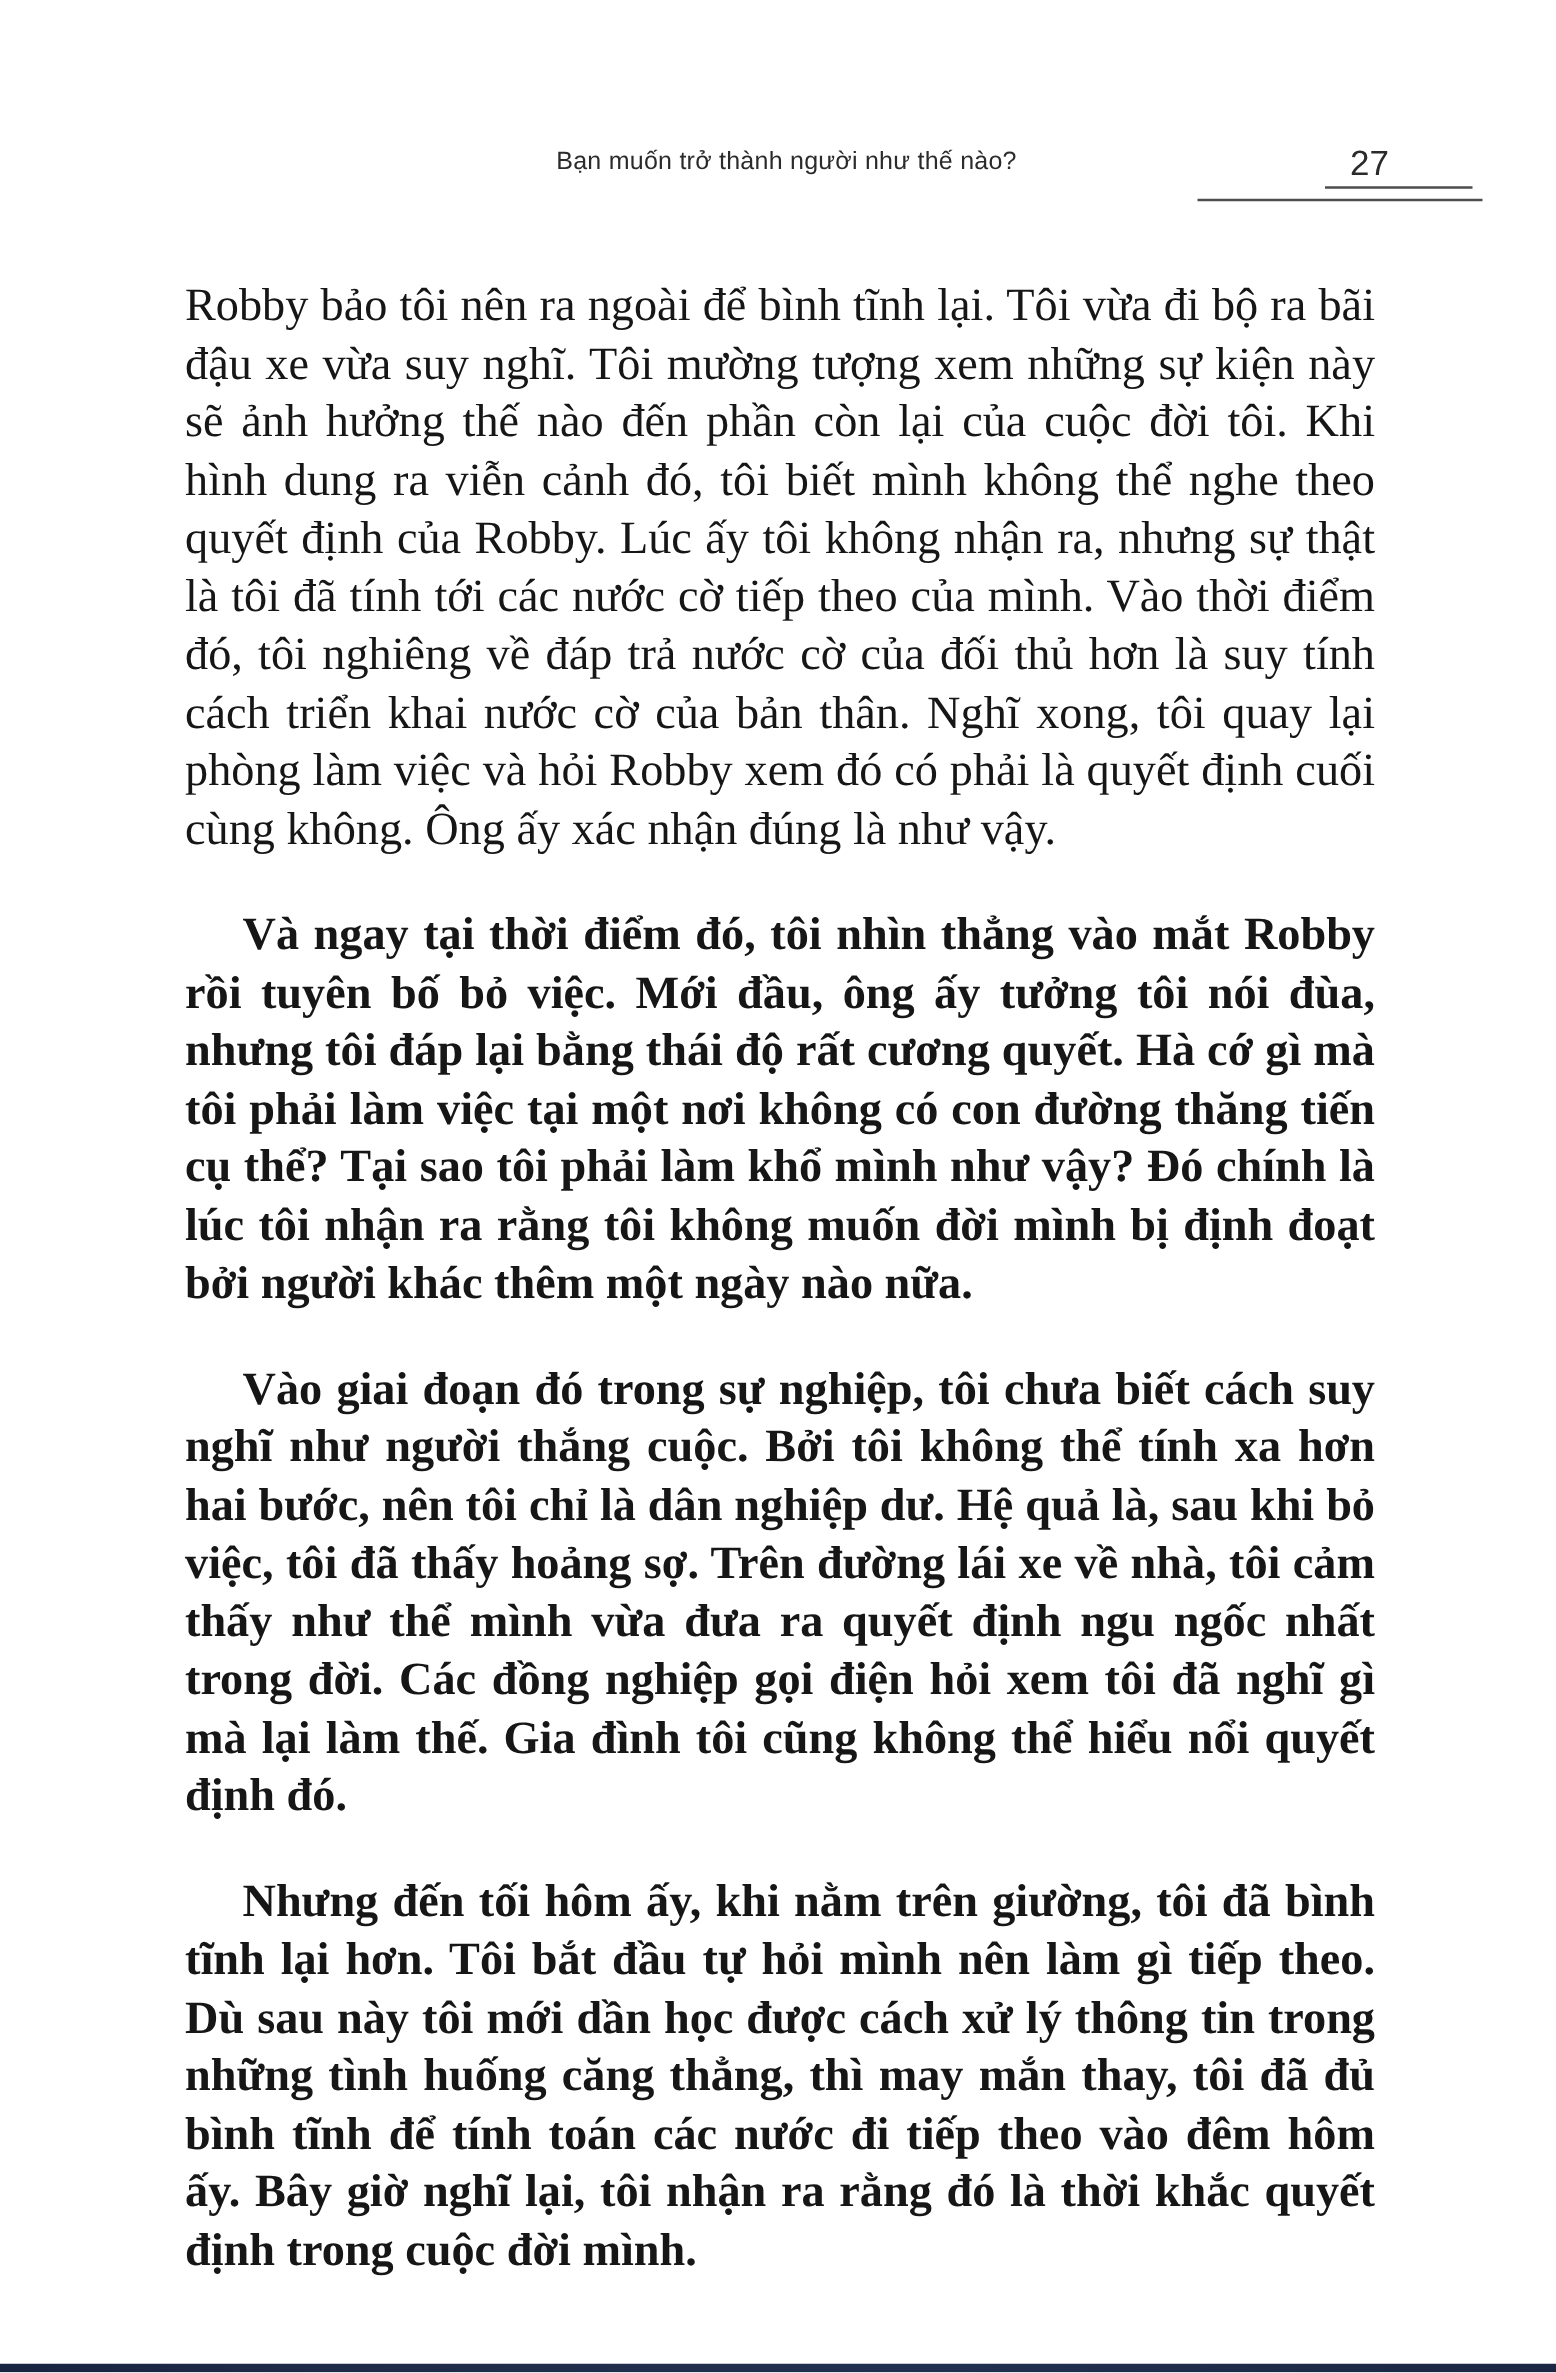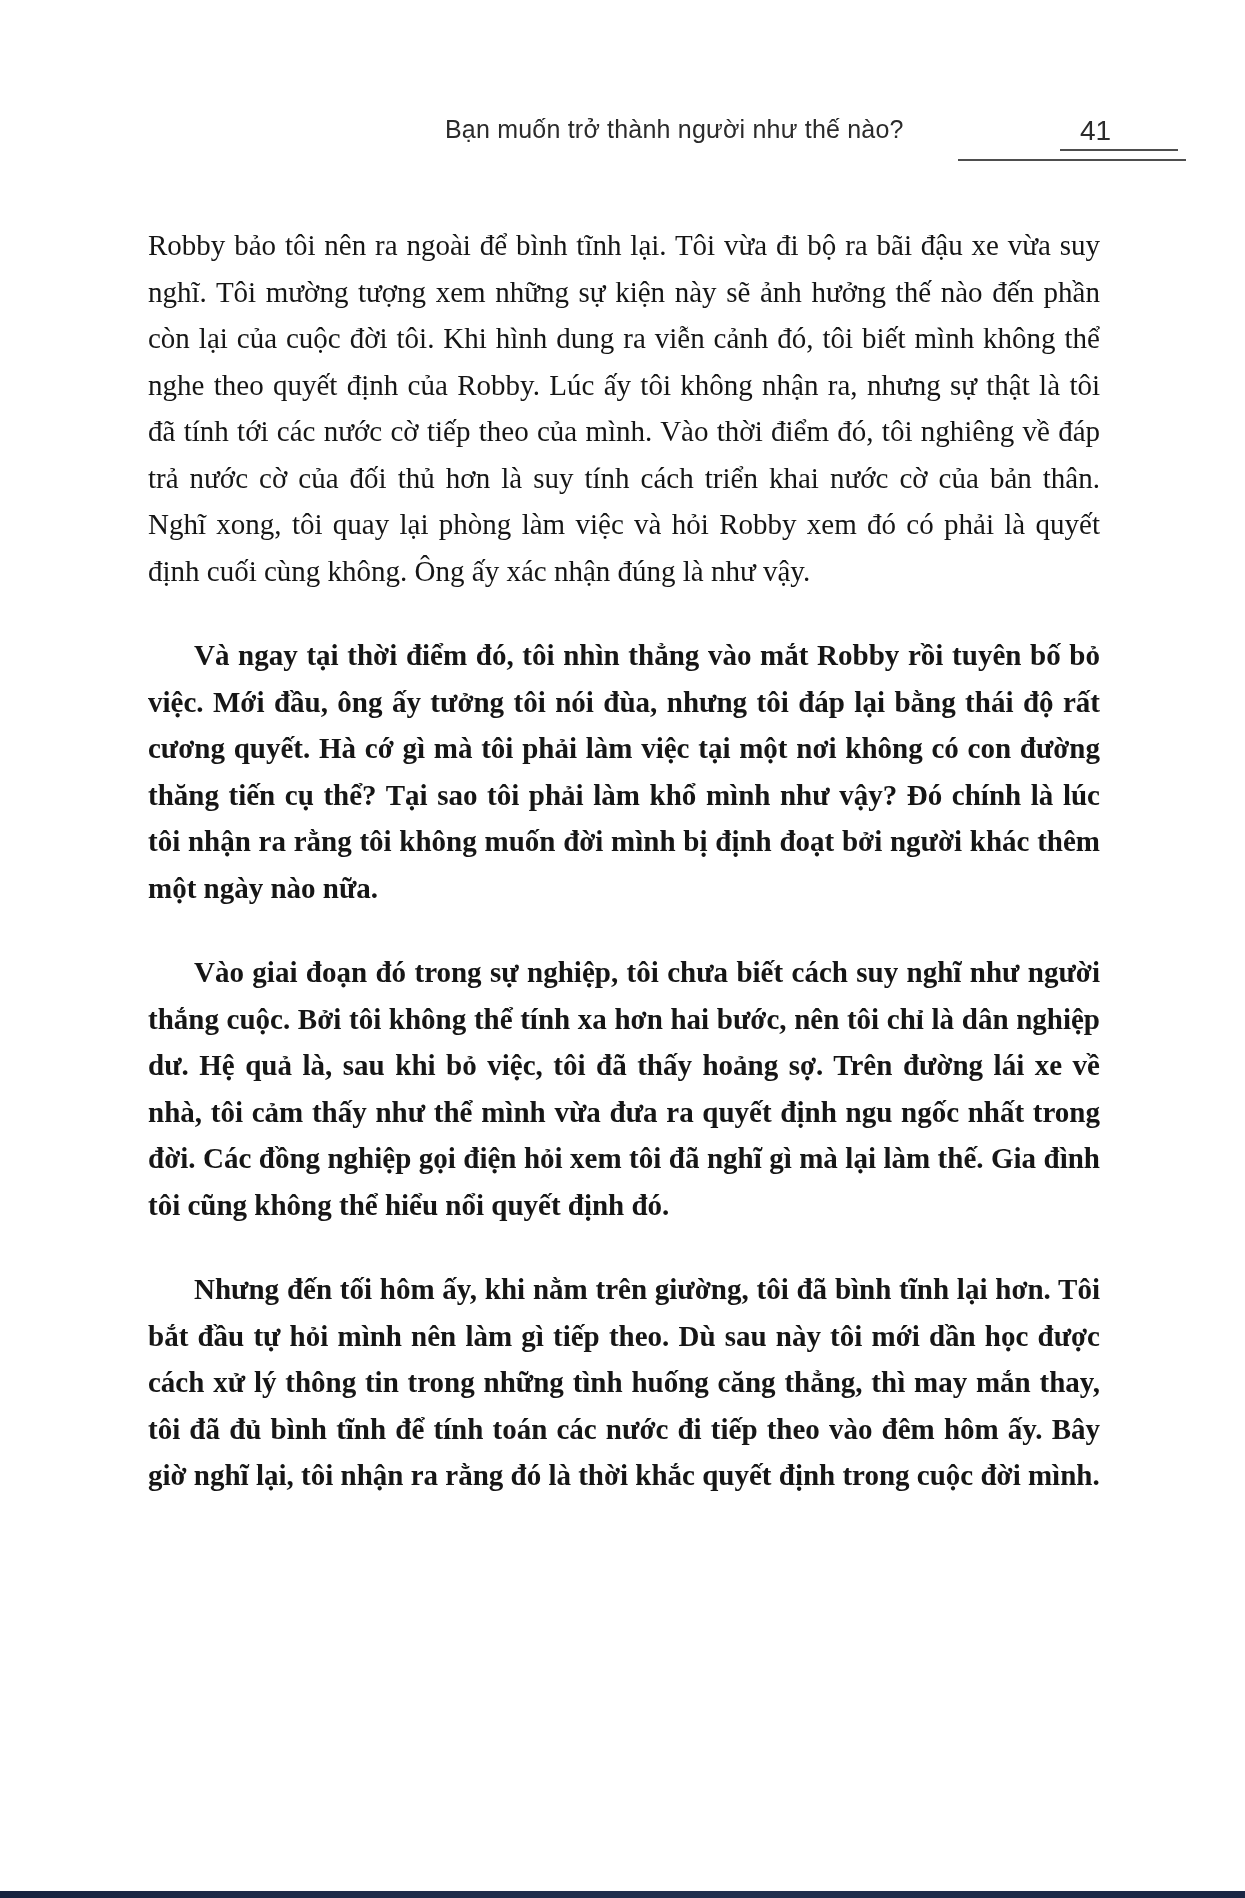--- a/index.html
+++ b/index.html
@@ -15,21 +15,21 @@
     overflow: hidden;
     font-family: "Liberation Serif", serif;
   }
   
   .running-header-title {
     position: absolute;
     left: 445px;
     top: 114px;
     width: 440px;
     font-family: "Liberation Sans", sans-serif;
-    font-size: 25px;
+    font-size: 20px;
     line-height: 30px;
     color: #2b2b2b;
     letter-spacing: 0.2px;
     white-space: nowrap;
   }
   .page-number {
     position: absolute;
     left: 1080px;
     top: 115px;
     font-family: "Liberation Sans", sans-serif;
@@ -52,21 +52,21 @@
     height: 2px;
     background: #4e4e4e;
   }
   
   .body-text {
     position: absolute;
     left: 148px;
     top: 222px;
     width: 952px;
     font-family: "Liberation Serif", serif;
-    font-size: 29px;
+    font-size: 37px;
     line-height: 46.5px;
     color: #161616;
     text-align: justify;
   }
   .body-text p {
     margin: 0 0 38px 0;
   }
   .body-text p.indent {
     text-indent: 46px;
     font-weight: bold;
@@ -81,21 +81,21 @@
     background: linear-gradient(90deg, #17233f 0%, #1e2a48 18%, #22304f 60%, #1a2644 100%);
   }
 </style>
 </head>
 <body>
 
 <div class="page">
 
   <div class="running-header-title">Bạn muốn trở thành người như thế nào?</div>
 
-  <div class="page-number">41</div>
+  <div class="page-number">27</div>
 
   <div class="header-rule-short"></div>
 
   <div class="header-rule-long"></div>
 
   <div class="body-text">
     <p>Robby bảo tôi nên ra ngoài để bình tĩnh lại. Tôi vừa đi bộ ra bãi đậu xe vừa suy nghĩ. Tôi mường tượng xem những sự kiện này sẽ ảnh hưởng thế nào đến phần còn lại của cuộc đời tôi. Khi hình dung ra viễn cảnh đó, tôi biết mình không thể nghe theo quyết định của Robby. Lúc ấy tôi không nhận ra, nhưng sự thật là tôi đã tính tới các nước cờ tiếp theo của mình. Vào thời điểm đó, tôi nghiêng về đáp trả nước cờ của đối thủ hơn là suy tính cách triển khai nước cờ của bản thân. Nghĩ xong, tôi quay lại phòng làm việc và hỏi Robby xem đó có phải là quyết định cuối cùng không. Ông ấy xác nhận đúng là như vậy.</p>
     <p class="indent">Và ngay tại thời điểm đó, tôi nhìn thẳng vào mắt Robby rồi tuyên bố bỏ việc. Mới đầu, ông ấy tưởng tôi nói đùa, nhưng tôi đáp lại bằng thái độ rất cương quyết. Hà cớ gì mà tôi phải làm việc tại một nơi không có con đường thăng tiến cụ thể? Tại sao tôi phải làm khổ mình như vậy? Đó chính là lúc tôi nhận ra rằng tôi không muốn đời mình bị định đoạt bởi người khác thêm một ngày nào nữa.</p>
     <p class="indent">Vào giai đoạn đó trong sự nghiệp, tôi chưa biết cách suy nghĩ như người thắng cuộc. Bởi tôi không thể tính xa hơn hai bước, nên tôi chỉ là dân nghiệp dư. Hệ quả là, sau khi bỏ việc, tôi đã thấy hoảng sợ. Trên đường lái xe về nhà, tôi cảm thấy như thể mình vừa đưa ra quyết định ngu ngốc nhất trong đời. Các đồng nghiệp gọi điện hỏi xem tôi đã nghĩ gì mà lại làm thế. Gia đình tôi cũng không thể hiểu nổi quyết định đó.</p>
     <p class="indent">Nhưng đến tối hôm ấy, khi nằm trên giường, tôi đã bình tĩnh lại hơn. Tôi bắt đầu tự hỏi mình nên làm gì tiếp theo. Dù sau này tôi mới dần học được cách xử lý thông tin trong những tình huống căng thẳng, thì may mắn thay, tôi đã đủ bình tĩnh để tính toán các nước đi tiếp theo vào đêm hôm ấy. Bây giờ nghĩ lại, tôi nhận ra rằng đó là thời khắc quyết định trong cuộc đời mình.</p>

